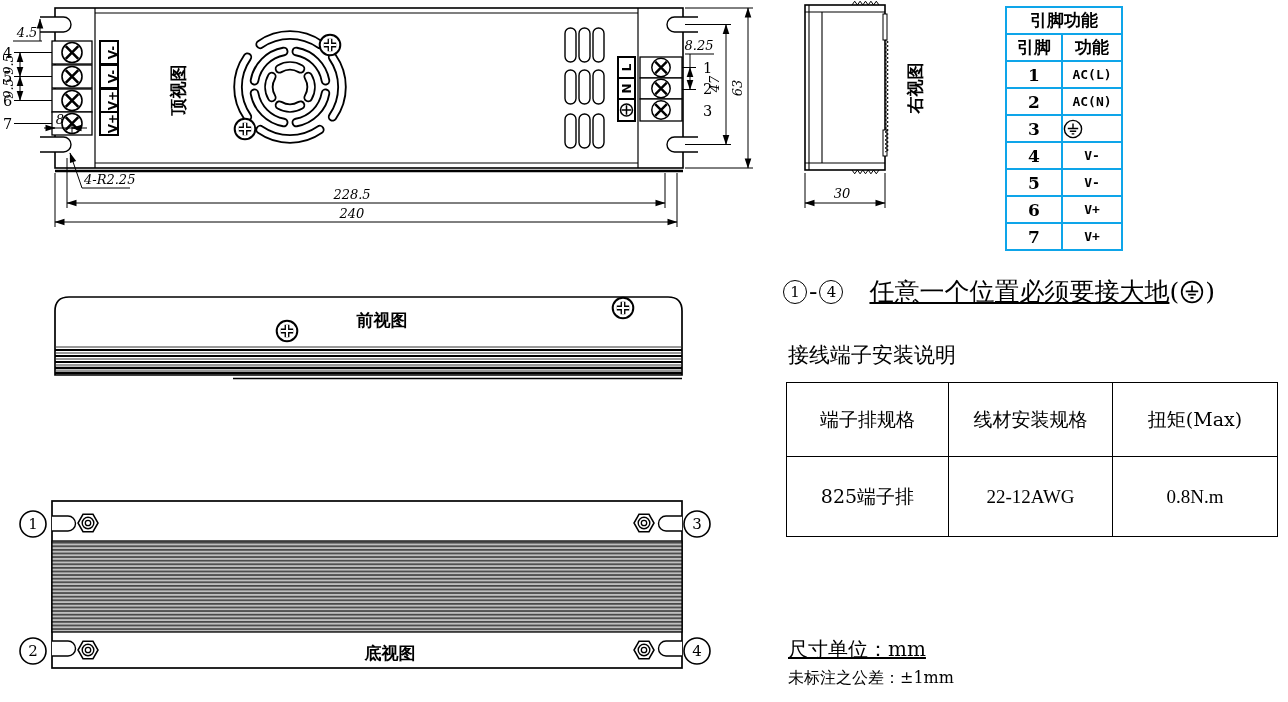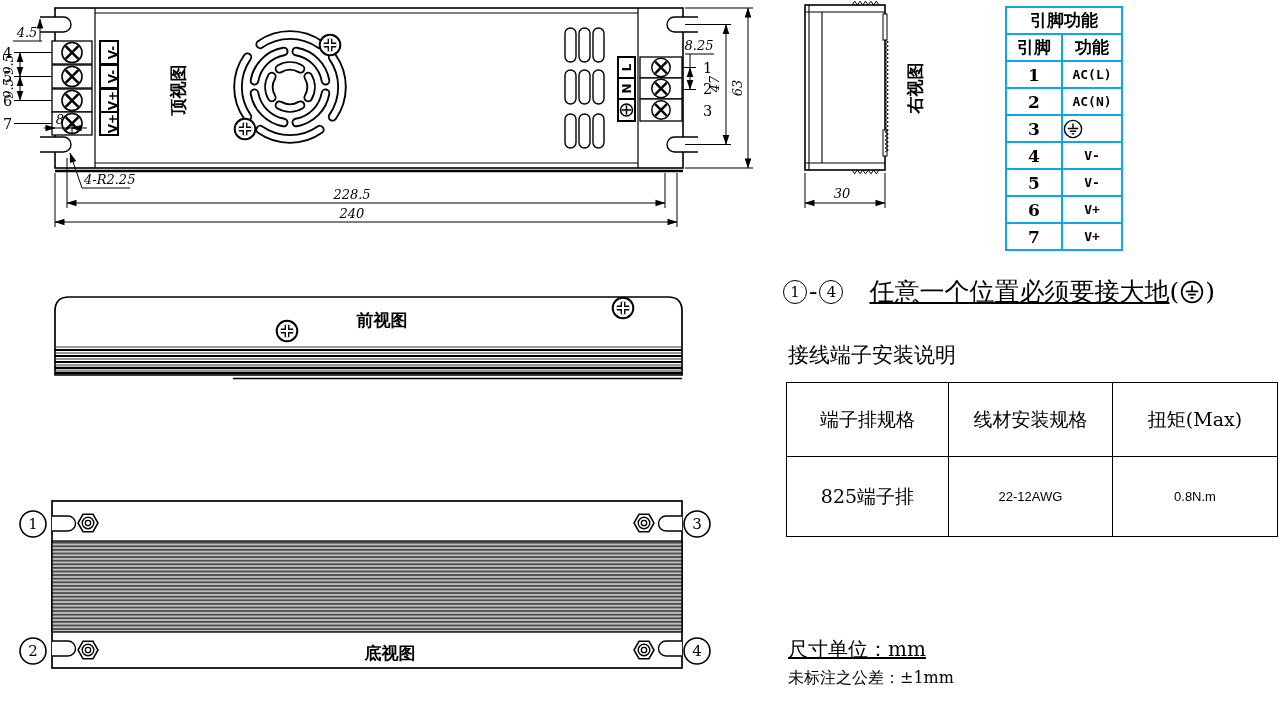--- a/index.html
+++ b/index.html
@@ -23,21 +23,21 @@
   .note{left:781px;top:275px;font-size:25px;display:flex;align-items:center;white-space:nowrap;}
   .note .circ{display:inline-flex;width:22px;height:22px;border:1.5px solid #000;border-radius:50%;
       align-items:center;justify-content:center;font-size:15px;margin:0 2px;flex:0 0 auto;}
   .note .ntext{margin-left:24px;text-decoration:underline;}
   .sec-title{left:788px;top:341px;font-size:21px;}
   #terminal-table{left:786px;top:382px;border-collapse:collapse;table-layout:fixed;}
   #terminal-table td,#terminal-table th{border:1px solid #000;text-align:center;vertical-align:middle;
       font-weight:normal;font-size:19px;padding:1px;}
   #terminal-table .w1{width:159px;} #terminal-table .w2{width:161px;} #terminal-table .w3{width:162px;}
   #terminal-table .hrow{height:74px;} #terminal-table .drow{height:80px;}
-  #terminal-table .lat{font-family:Liberation Sans, sans-serif;font-size:13px;margin-left:20px;}
+  #terminal-table .lat{font-family:Liberation Serif, serif;font-size:19px;margin-left:20px;}
   .foot1{left:788px;top:636px;font-size:20px;text-decoration:underline;}
   .foot2{left:788px;top:668px;font-size:16px;}
   .earth-ico{vertical-align:-3px;}
 </style>
 </head>
 <body>
 
 <svg class="abs" style="left:0;top:0" width="760" height="235" viewBox="0 0 760 235">
   <defs>
     <marker id="ma" markerWidth="11" markerHeight="8" refX="10" refY="4" orient="auto-start-reverse">

